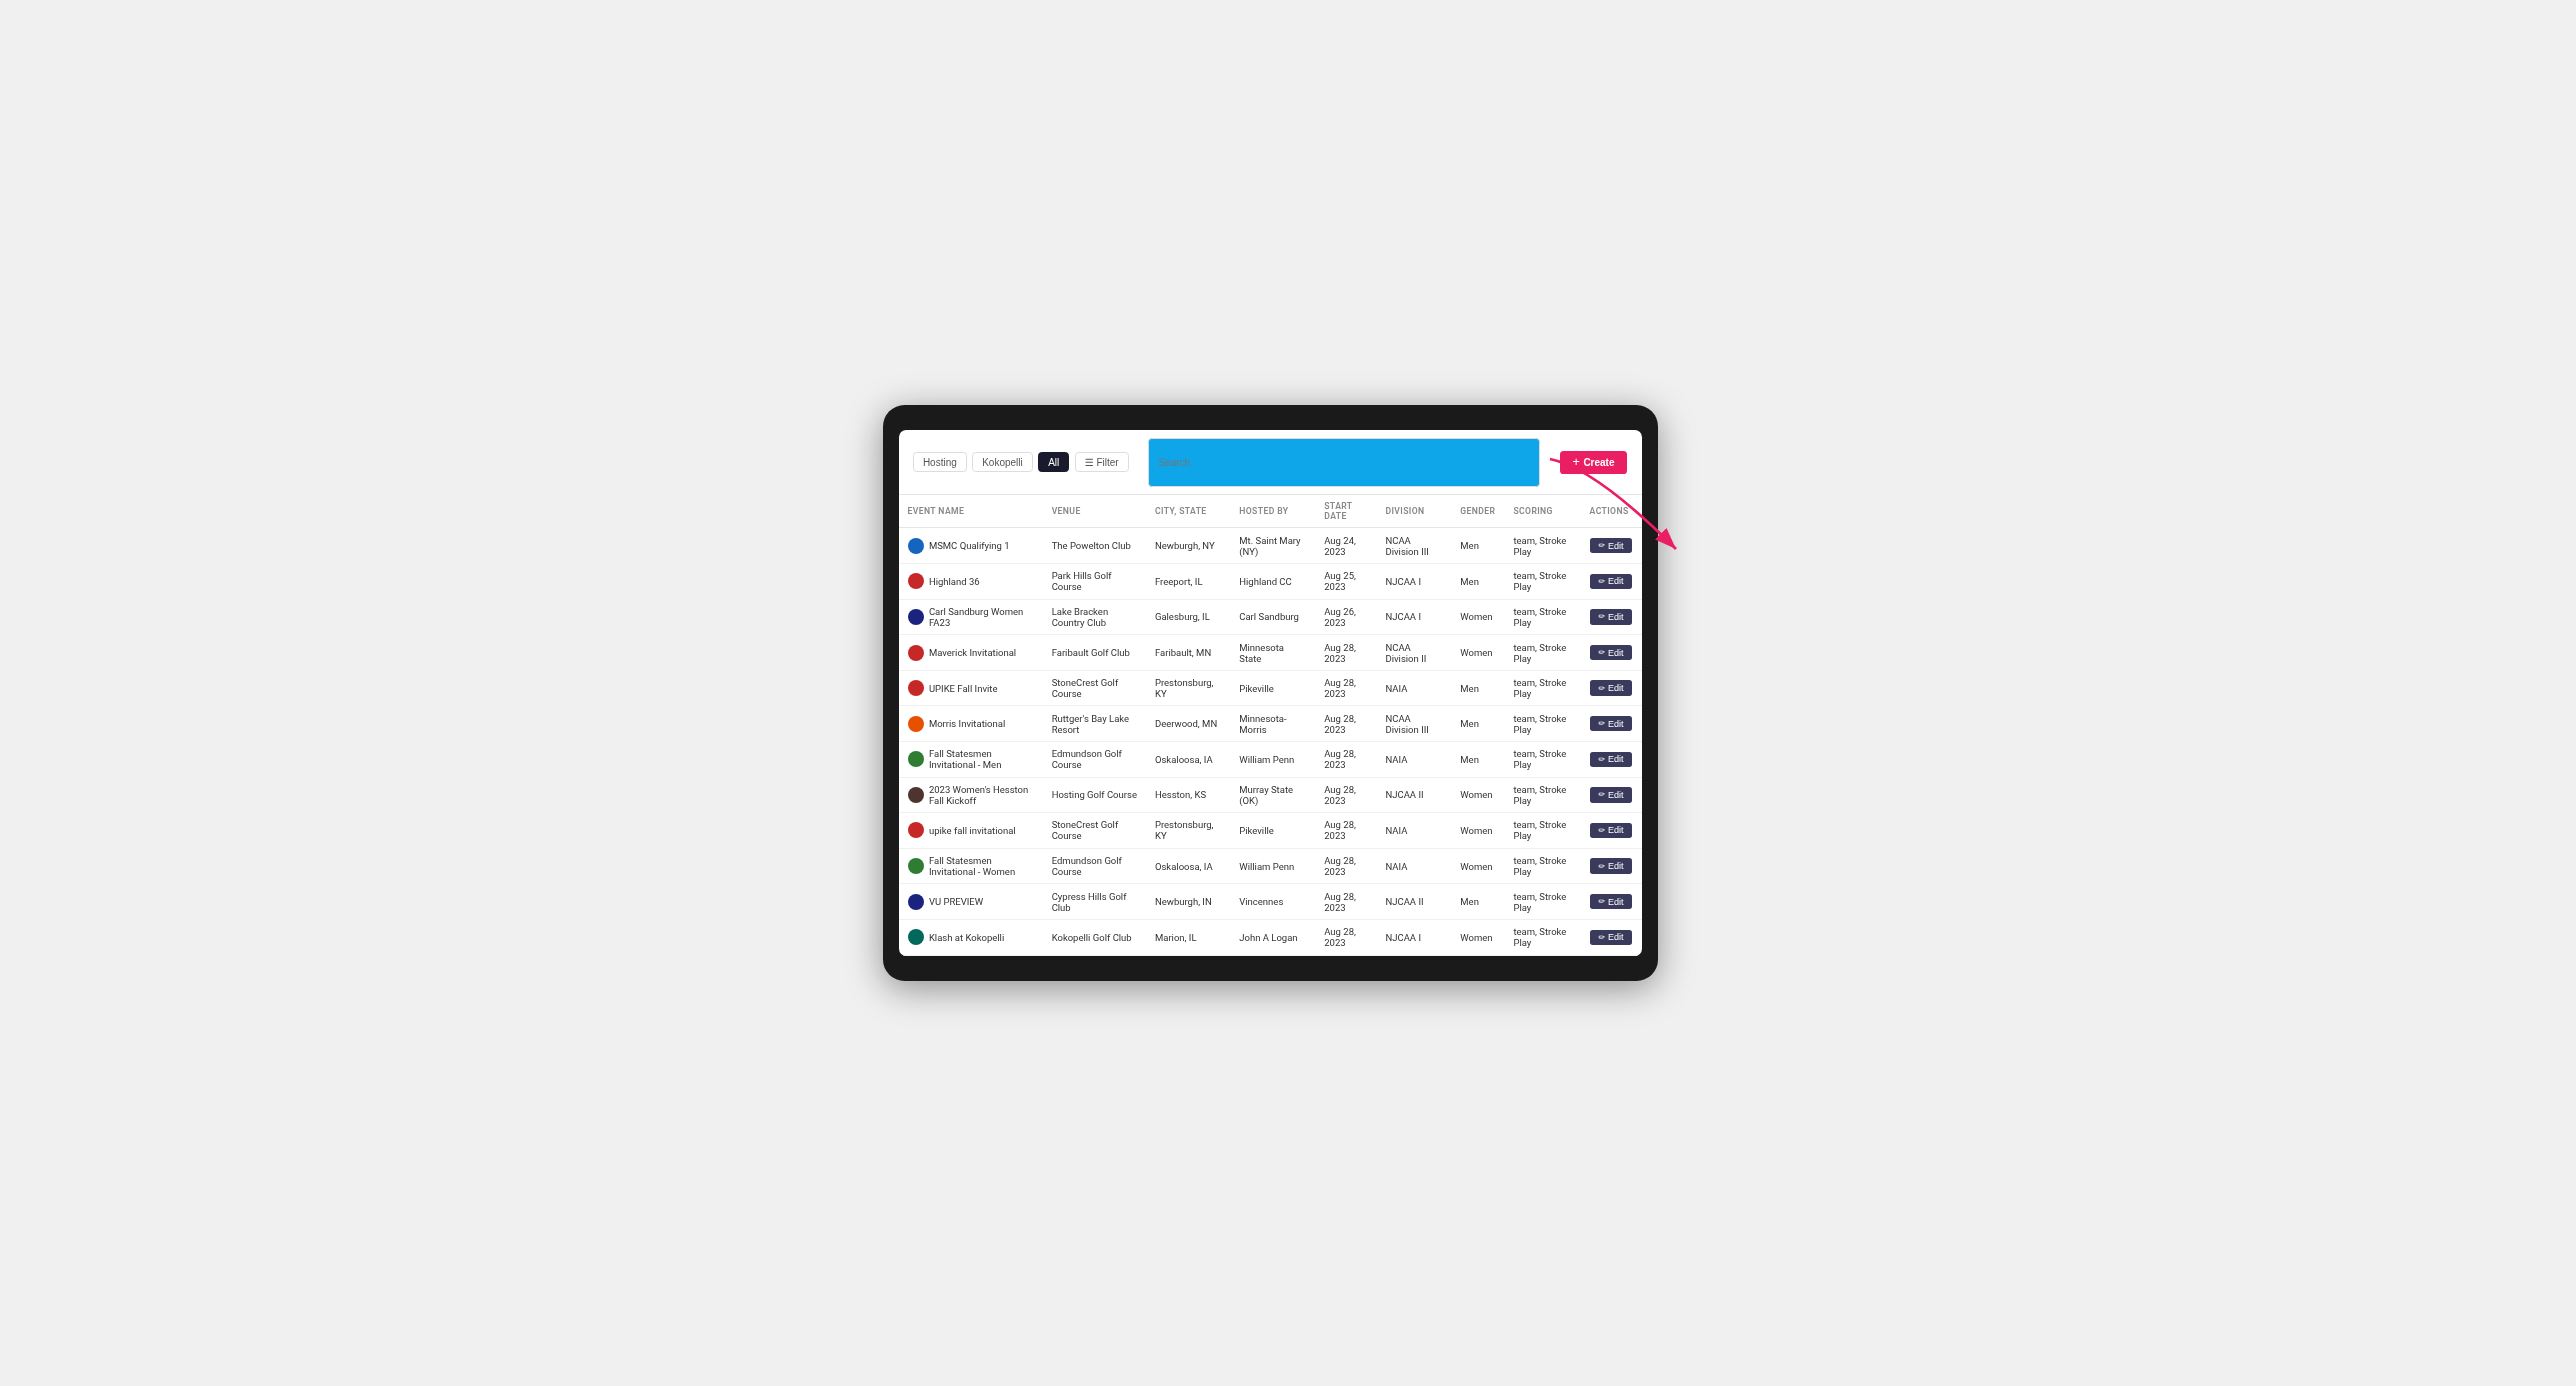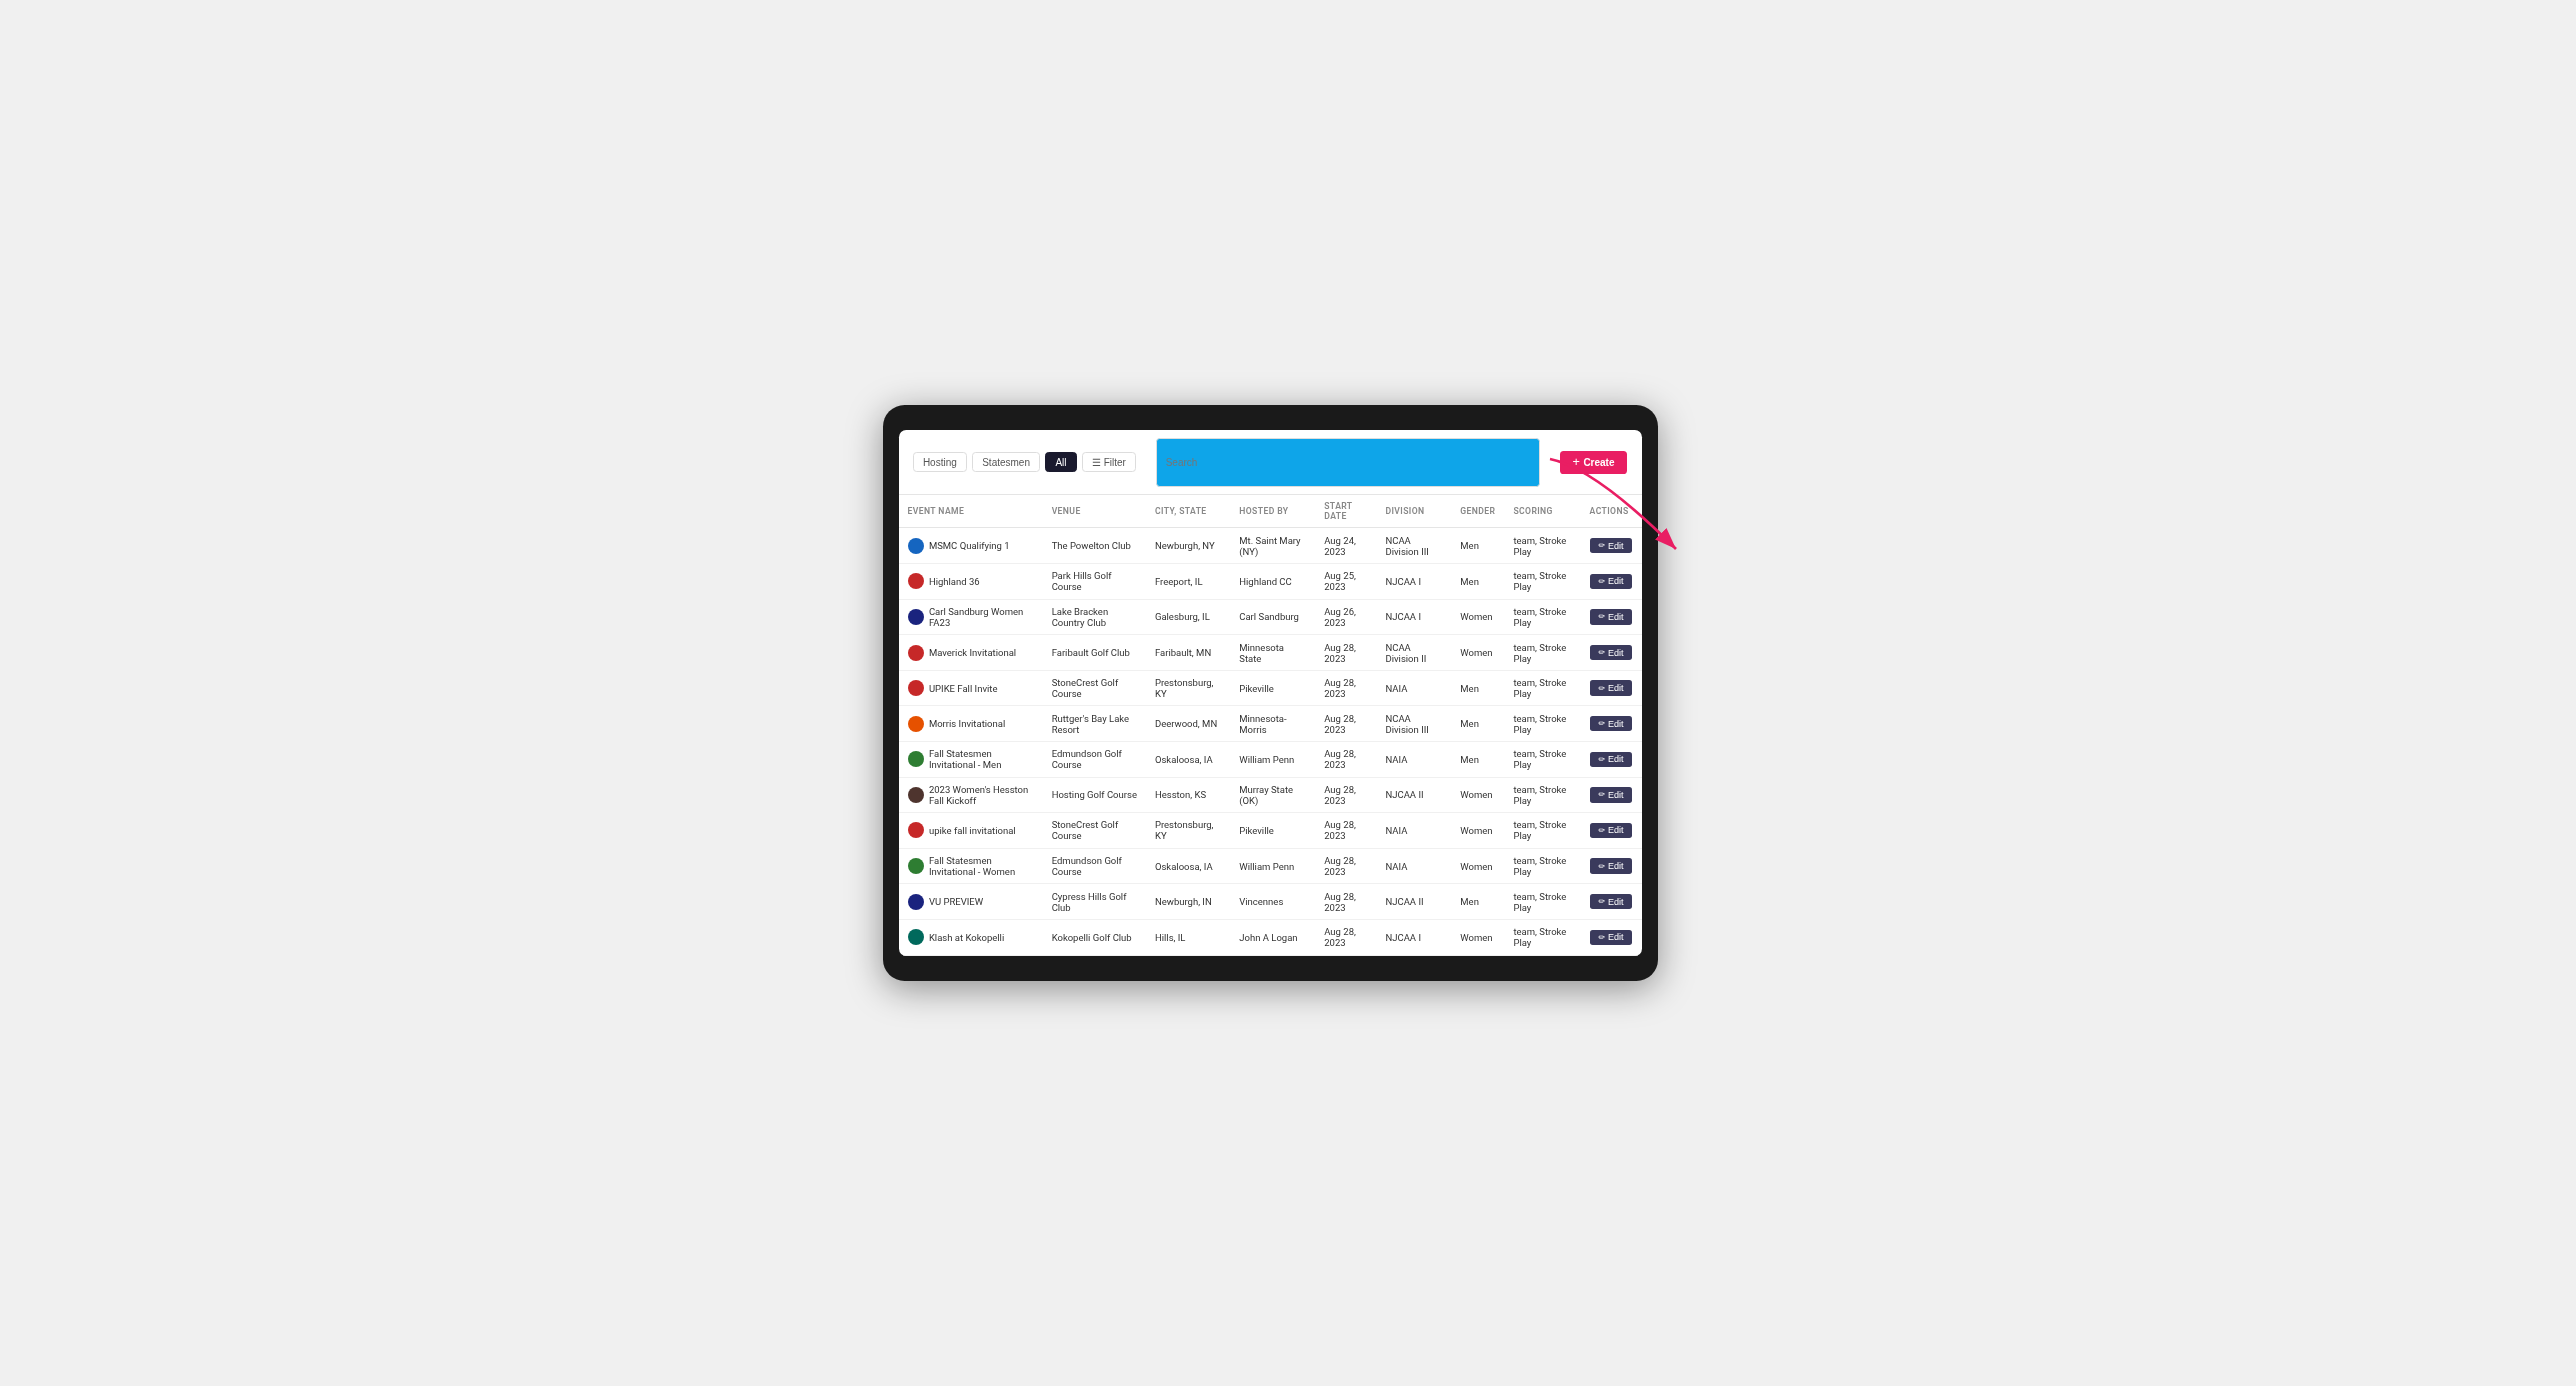--- a/index.html
+++ b/index.html
@@ -271,21 +271,21 @@
       <path d="M 10 10 Q 60 20 150 110" stroke="#e91e63" stroke-width="3" fill="none" marker-end="url(#arrowhead)"></path>
     </svg>
   </div>
 
   <div class="tablet">
     <div class="tablet-screen">
 
 
       <div class="toolbar">
         <button class="filter-btn">Hosting</button>
-        <button class="filter-btn">Statesmen</button>
+        <button class="filter-btn">Kokopelli</button>
         <button class="filter-btn active">All</button>
         <button class="filter-btn">
           <span>☰ </span><span>Filter</span>
         </button>
         <div class="search-box">
           <input class="search-input" type="text" placeholder="Search" style="">
         </div>
         <button class="create-btn">Create</button>
       </div>
 
@@ -537,21 +537,21 @@
                 </td>
               </tr>
               <tr>
                 <td>
       <div class="event-cell">
         <div class="event-logo logo-teal"></div>
         <span>Klash at Kokopelli</span>
       </div>
                 </td>
                 <td>Kokopelli Golf Club</td>
-                <td>Hills, IL</td>
+                <td>Marion, IL</td>
                 <td>John A Logan</td>
                 <td>Aug 28, 2023</td>
                 <td>NJCAA I</td>
                 <td>Women</td>
                 <td>team, Stroke Play</td>
                 <td>
       <button class="edit-btn">
         <span class="edit-icon">✏</span>
         <span>Edit</span>
       </button>

